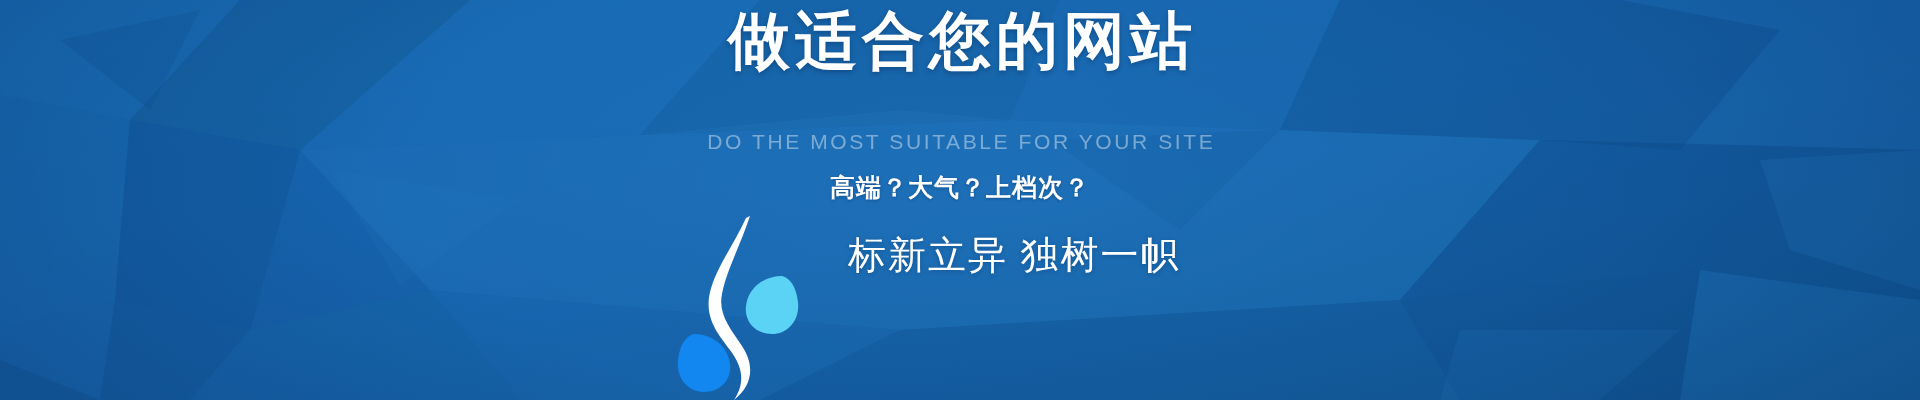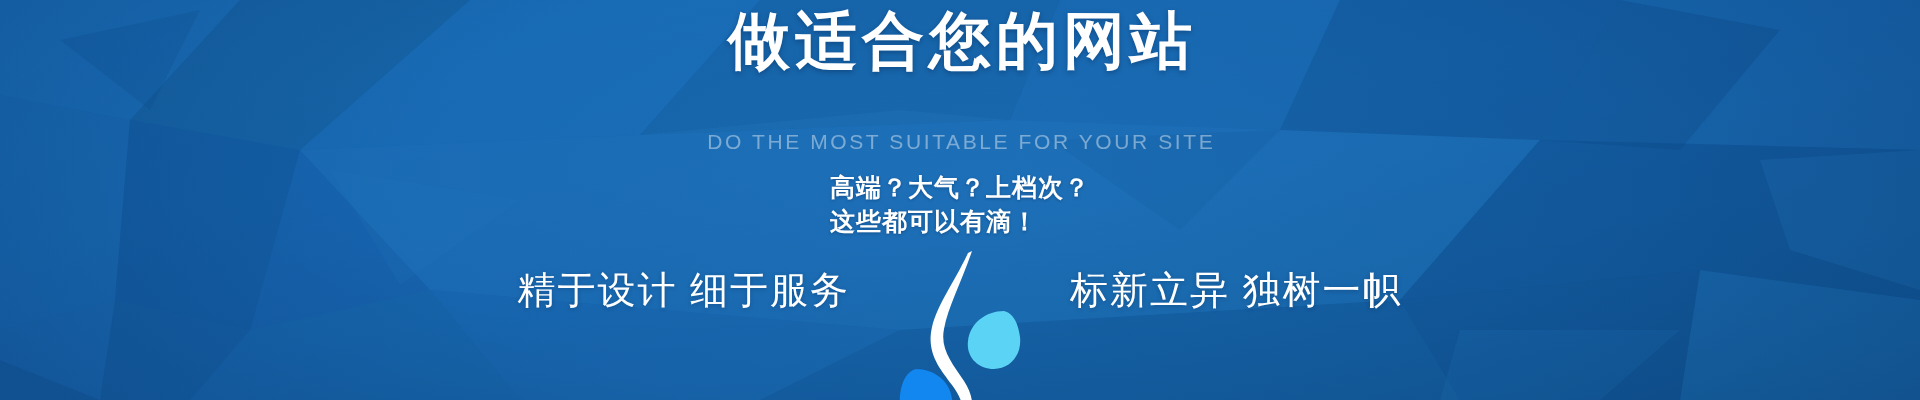--- a/index.html
+++ b/index.html
@@ -163,26 +163,24 @@
   <div id="bg-vignette"></div>
 
   <div id="content">
 
     <h1 class="headline">做适合您的网站</h1>
 
     <div class="subhead-en">DO THE MOST SUITABLE FOR YOUR SITE</div>
 
     <div class="tagline-block">
       <div class="tagline">高端？大气？上档次？</div>
-      <div class="tagline">这些都可以有滴！</div>
     </div>
 
     <div class="slogan-row">
 
-      <div class="slogan slogan-left">精于设计 细于服务</div>
 
       <svg class="logo-mark" viewBox="0 0 130 190" aria-hidden="true">
 
         <path d="M74 4
                  C 60 34, 44 54, 38 78
                  C 32 104, 46 120, 58 136
                  C 70 152, 74 168, 62 186
                  C 82 170, 82 150, 70 132
                  C 58 114, 46 100, 50 80
                  C 54 58, 68 32, 78 2 Z" fill="#ffffff"></path>

